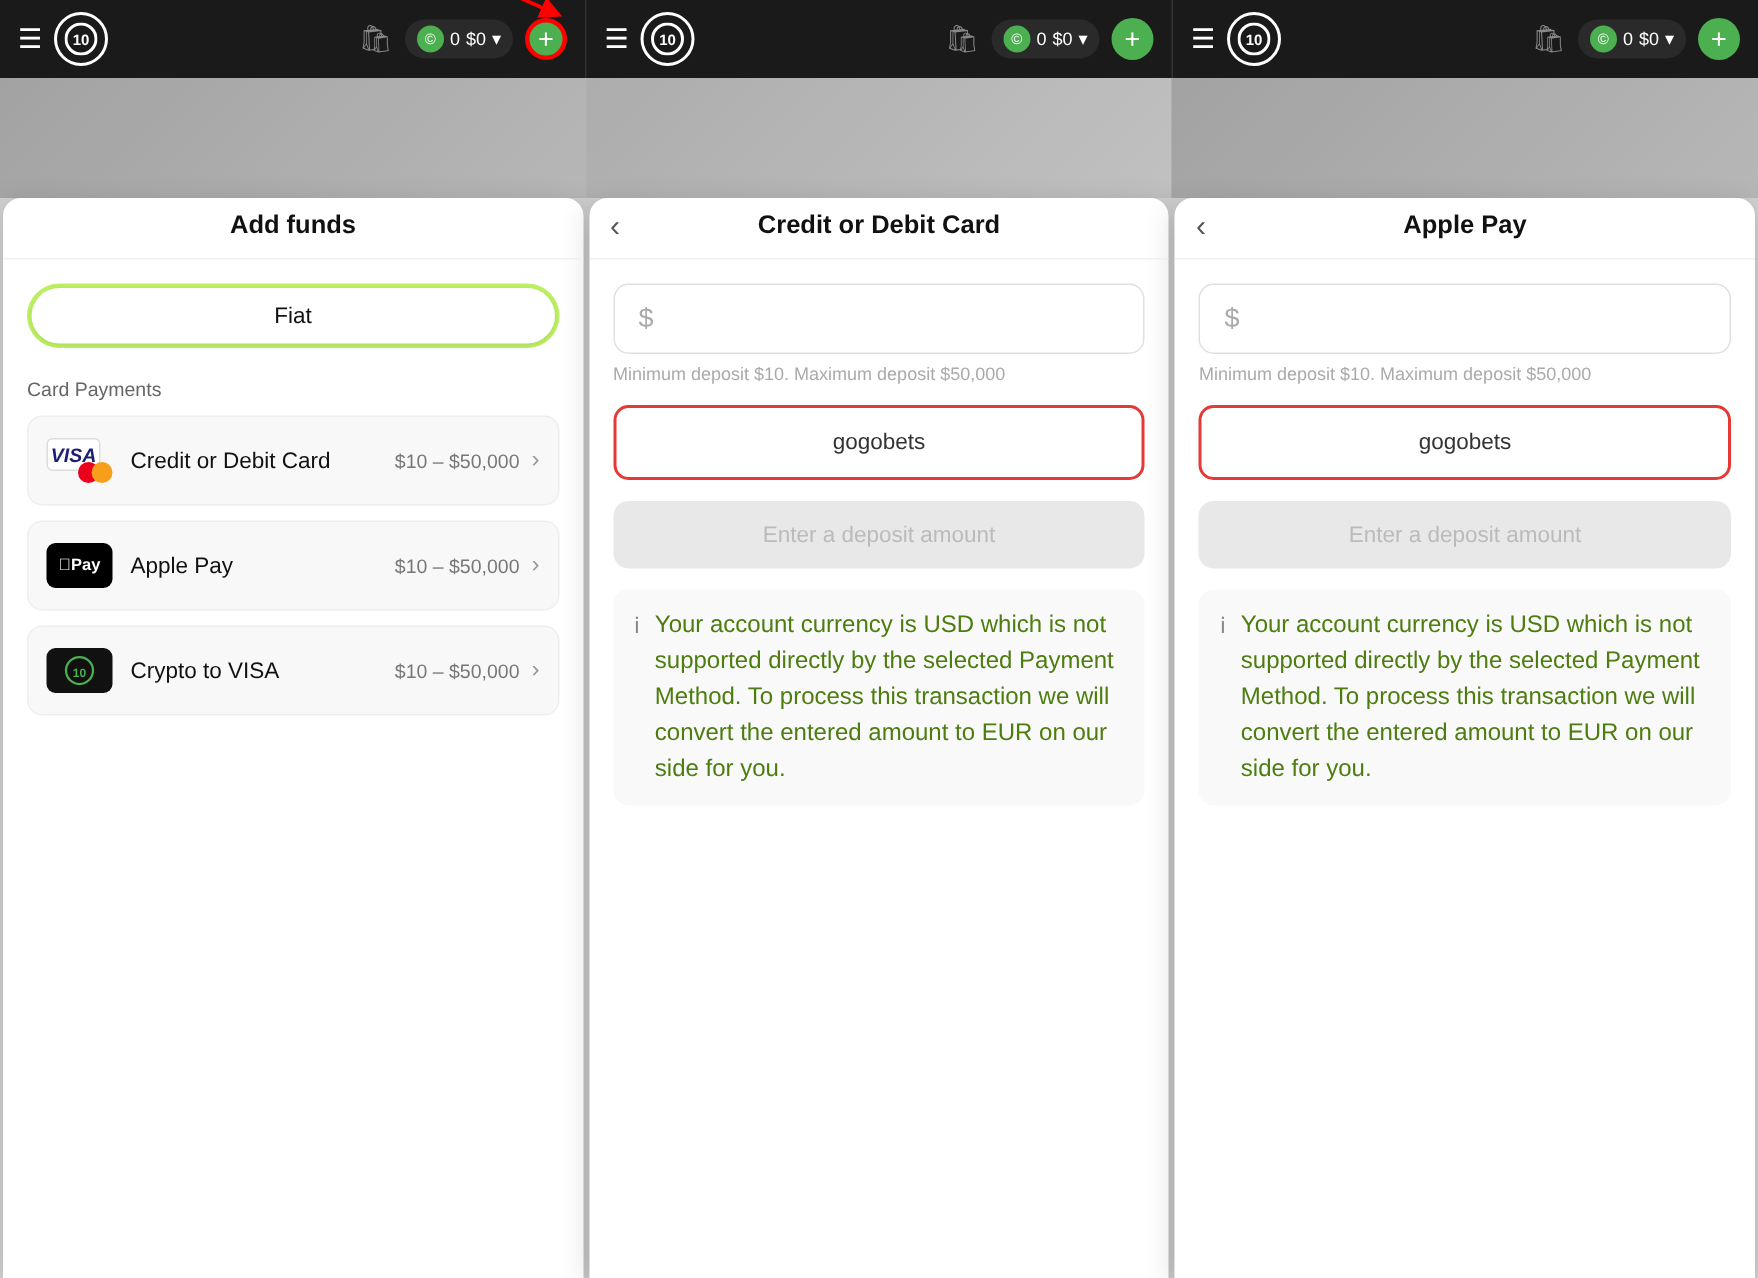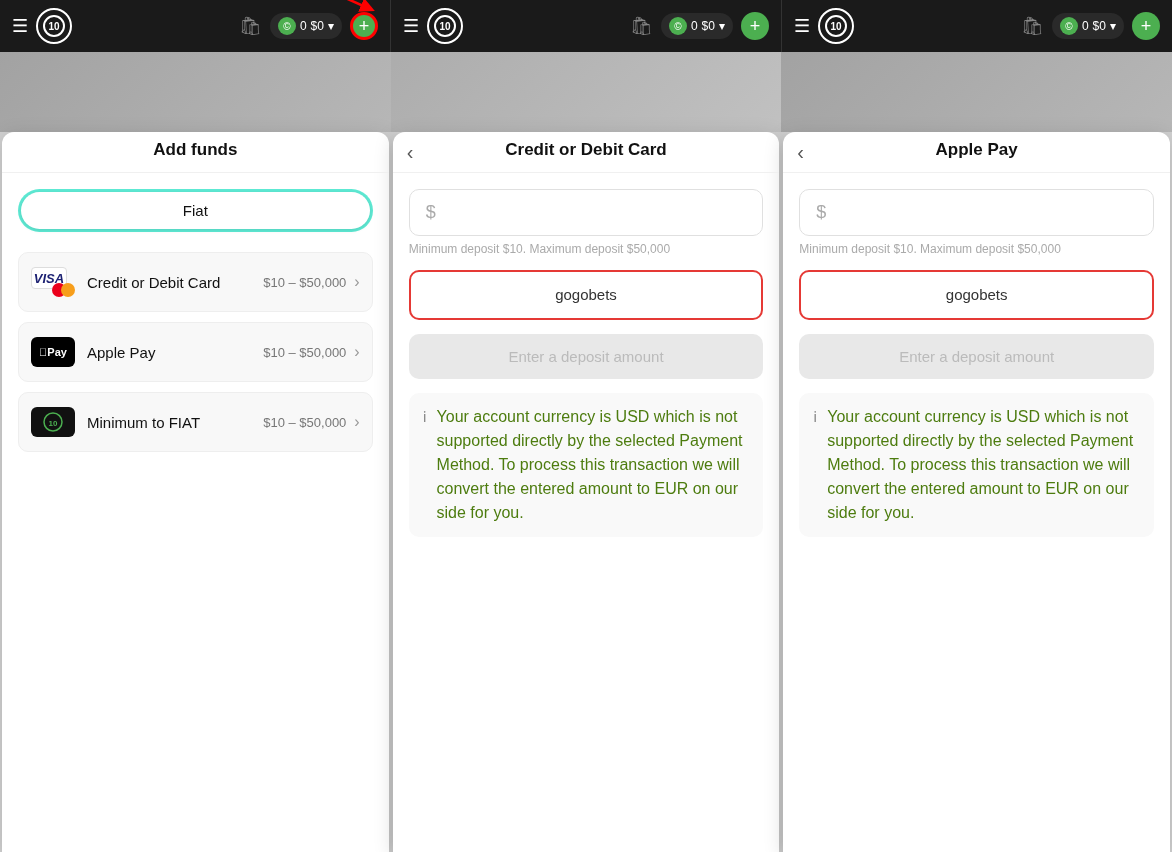--- a/index.html
+++ b/index.html
@@ -177,21 +177,21 @@
 
     .modal-body {
       padding: 16px;
       flex: 1;
       overflow-y: auto;
     }
 
     
     .toggle-row {
       display: flex;
-      background: #5eead4;
+      background: #bef264;
       border-radius: 25px;
       padding: 3px;
       margin-bottom: 20px;
     }
     .toggle-btn {
       flex: 1;
       padding: 10px;
       border: none;
       border-radius: 22px;
       font-size: 15px;
@@ -473,20 +473,21 @@
 <div class="main-area">
 
   <div class="modal-panel">
     <div class="modal-header">
       <span class="modal-title">Add funds</span>
     </div>
     <div class="modal-body">
       <div class="toggle-row">
         <button class="toggle-btn active">Fiat</button>
       </div>
+      <div class="section-label">Card Payments</div>
 
       <div class="payment-item">
         <div class="payment-logo visa-mc-wrap">
           <div class="visa-part">
             <span class="visa-text">VISA</span>
           </div>
           <div class="mc-part" style="position:absolute;bottom:0;right:0;">
             <div class="mc-red"></div>
             <div class="mc-orange"></div>
           </div>
@@ -505,21 +506,21 @@
         <span class="chevron-right">›</span>
       </div>
 
       <div class="payment-item">
         <div class="payment-logo crypto-fiat-logo" style="width:44px;height:30px;border-radius:6px;display:flex;align-items:center;justify-content:center;">
           <svg width="24" height="20" viewBox="0 0 24 20">
             <circle cx="12" cy="10" r="9" fill="none" stroke="#4caf50" stroke-width="1.5"></circle>
             <text x="12" y="14" text-anchor="middle" fill="#4caf50" font-size="8" font-weight="bold">10</text>
           </svg>
         </div>
-        <span class="payment-name">Minimum to FIAT</span>
+        <span class="payment-name">Crypto to VISA</span>
         <span class="payment-range">$10 – $50,000</span>
         <span class="chevron-right">›</span>
       </div>
     </div>
   </div>
 
   <div class="modal-panel">
     <div class="modal-header">
       <button class="back-btn">‹</button>
       <span class="modal-title">Credit or Debit Card</span>

